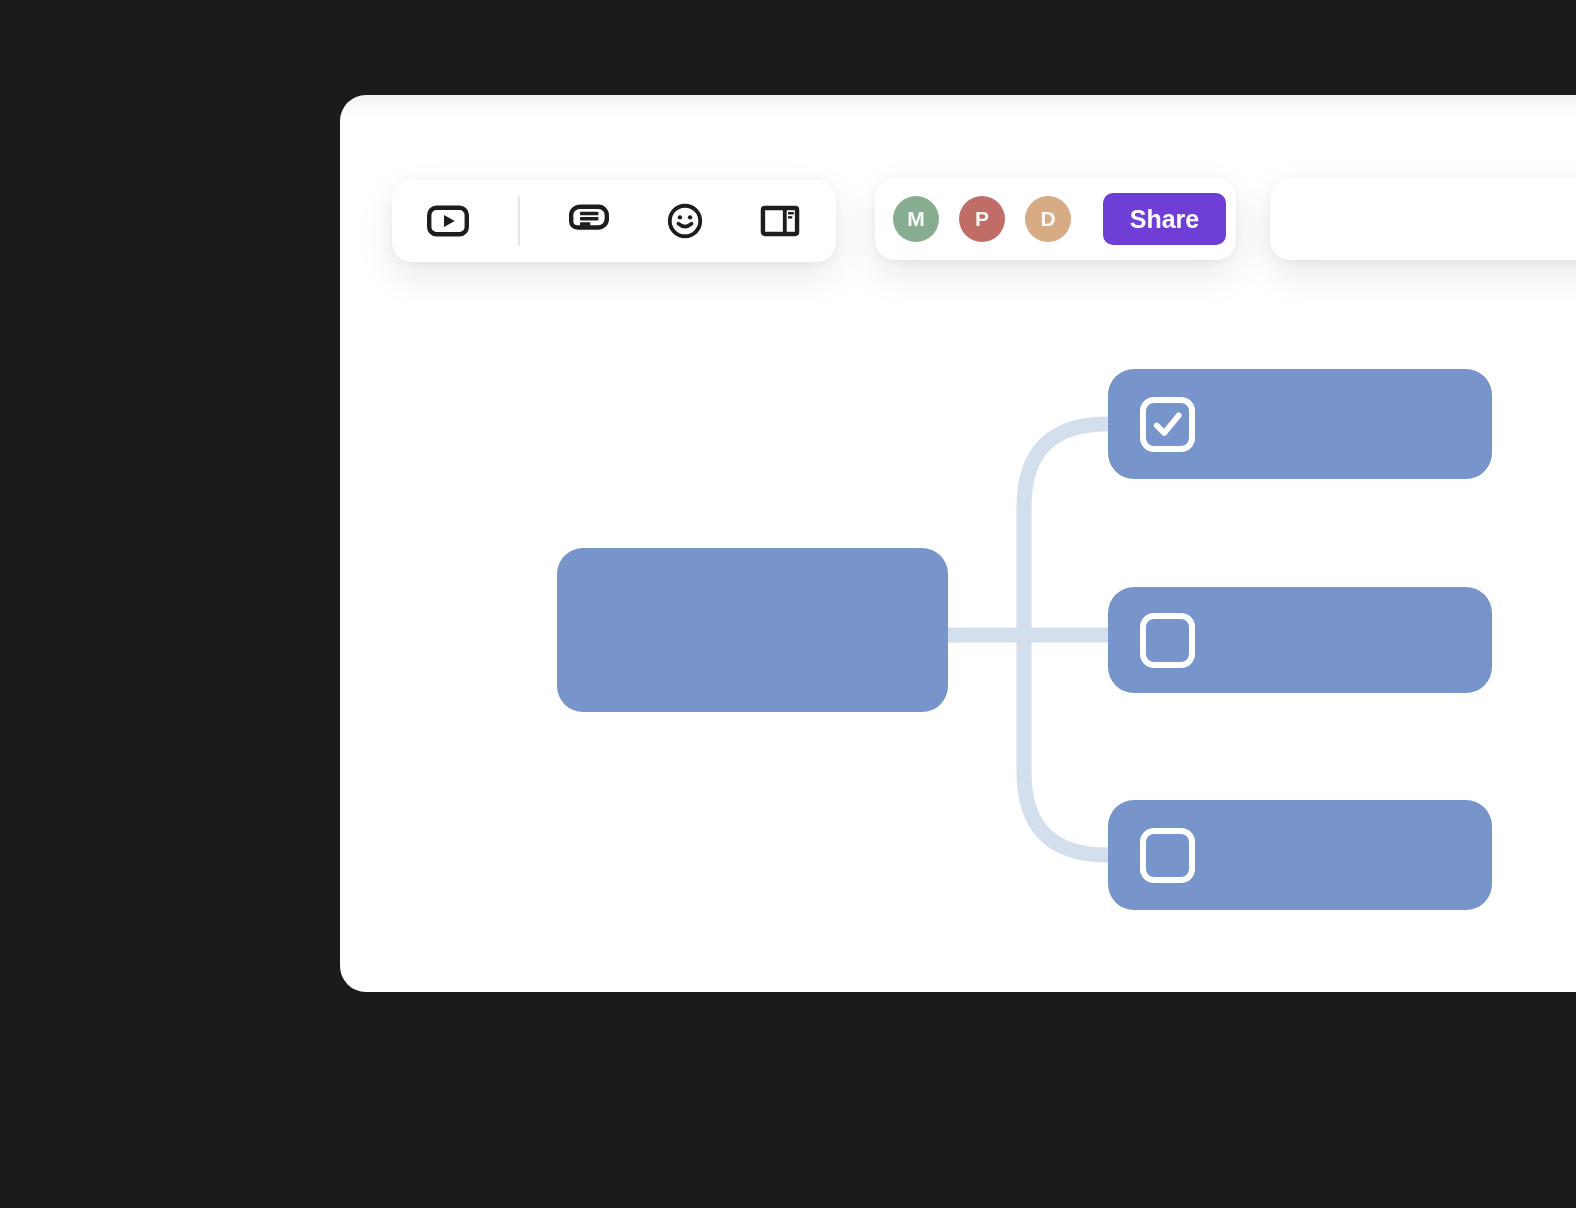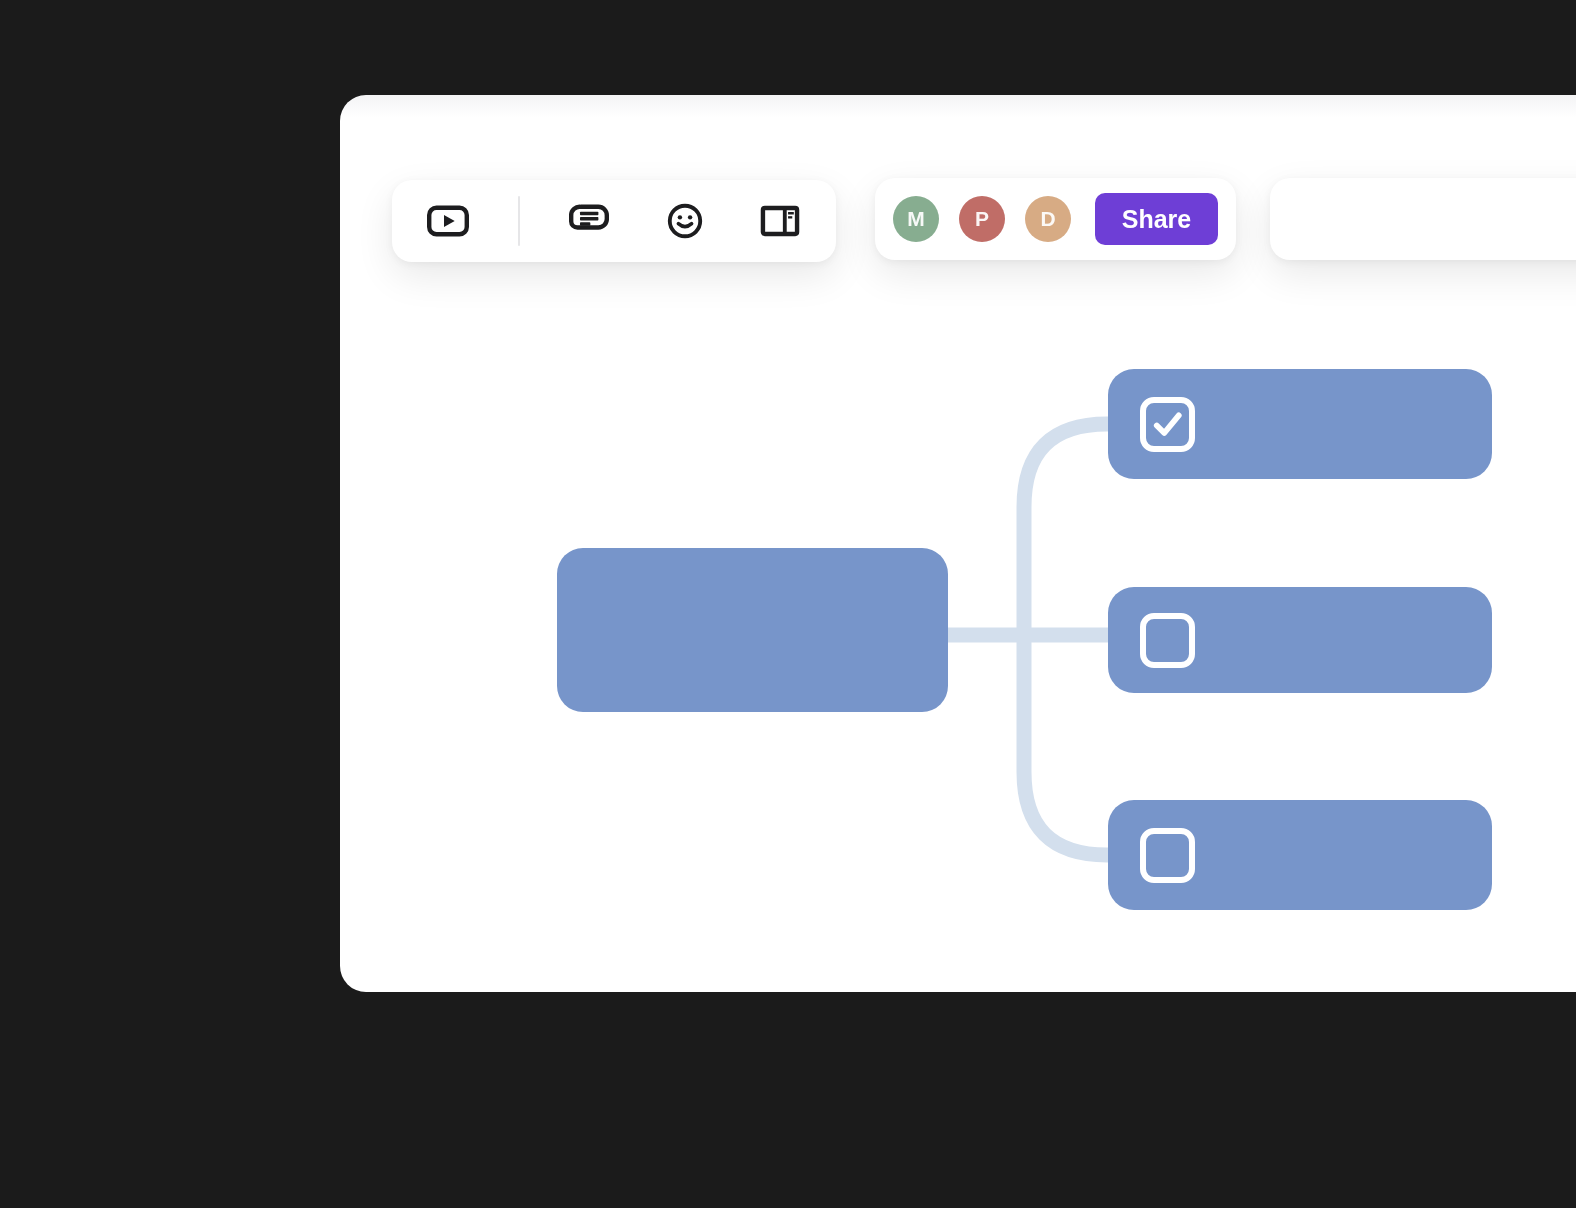--- a/index.html
+++ b/index.html
@@ -35,21 +35,21 @@
   .toolbar-divider { width: 2px; height: 50px; background: #e6e6e8; border-radius: 1px; }
 
   .collab-card { left: 535px; top: 83px; width: 361px; height: 82px; padding: 0 18px; gap: 20px; }
   .avatar {
     width: 46px; height: 46px; border-radius: 50%;
     display: flex; align-items: center; justify-content: center;
     color: rgba(255,255,255,0.93); font-size: 21px; font-weight: 600;
     flex: 0 0 auto; cursor: pointer;
   }
   .share-btn {
-    margin-left: 4px; height: 52px; padding: 0 28px; min-width: 123px;
+    margin-left: 12px; height: 52px; padding: 0 28px; min-width: 123px;
     border: none; border-radius: 10px; cursor: pointer;
     color: #ffffff; font-size: 25px; font-weight: 600;
     font-family: "Liberation Sans", sans-serif;
     display: flex; align-items: center; justify-content: center;
   }
 
   .right-card { left: 930px; top: 83px; width: 420px; height: 82px; }
 
   .canvas { position: absolute; left: 0; top: 0; width: 100%; height: 100%; }
   .connectors { position: absolute; left: 0; top: 0; }

